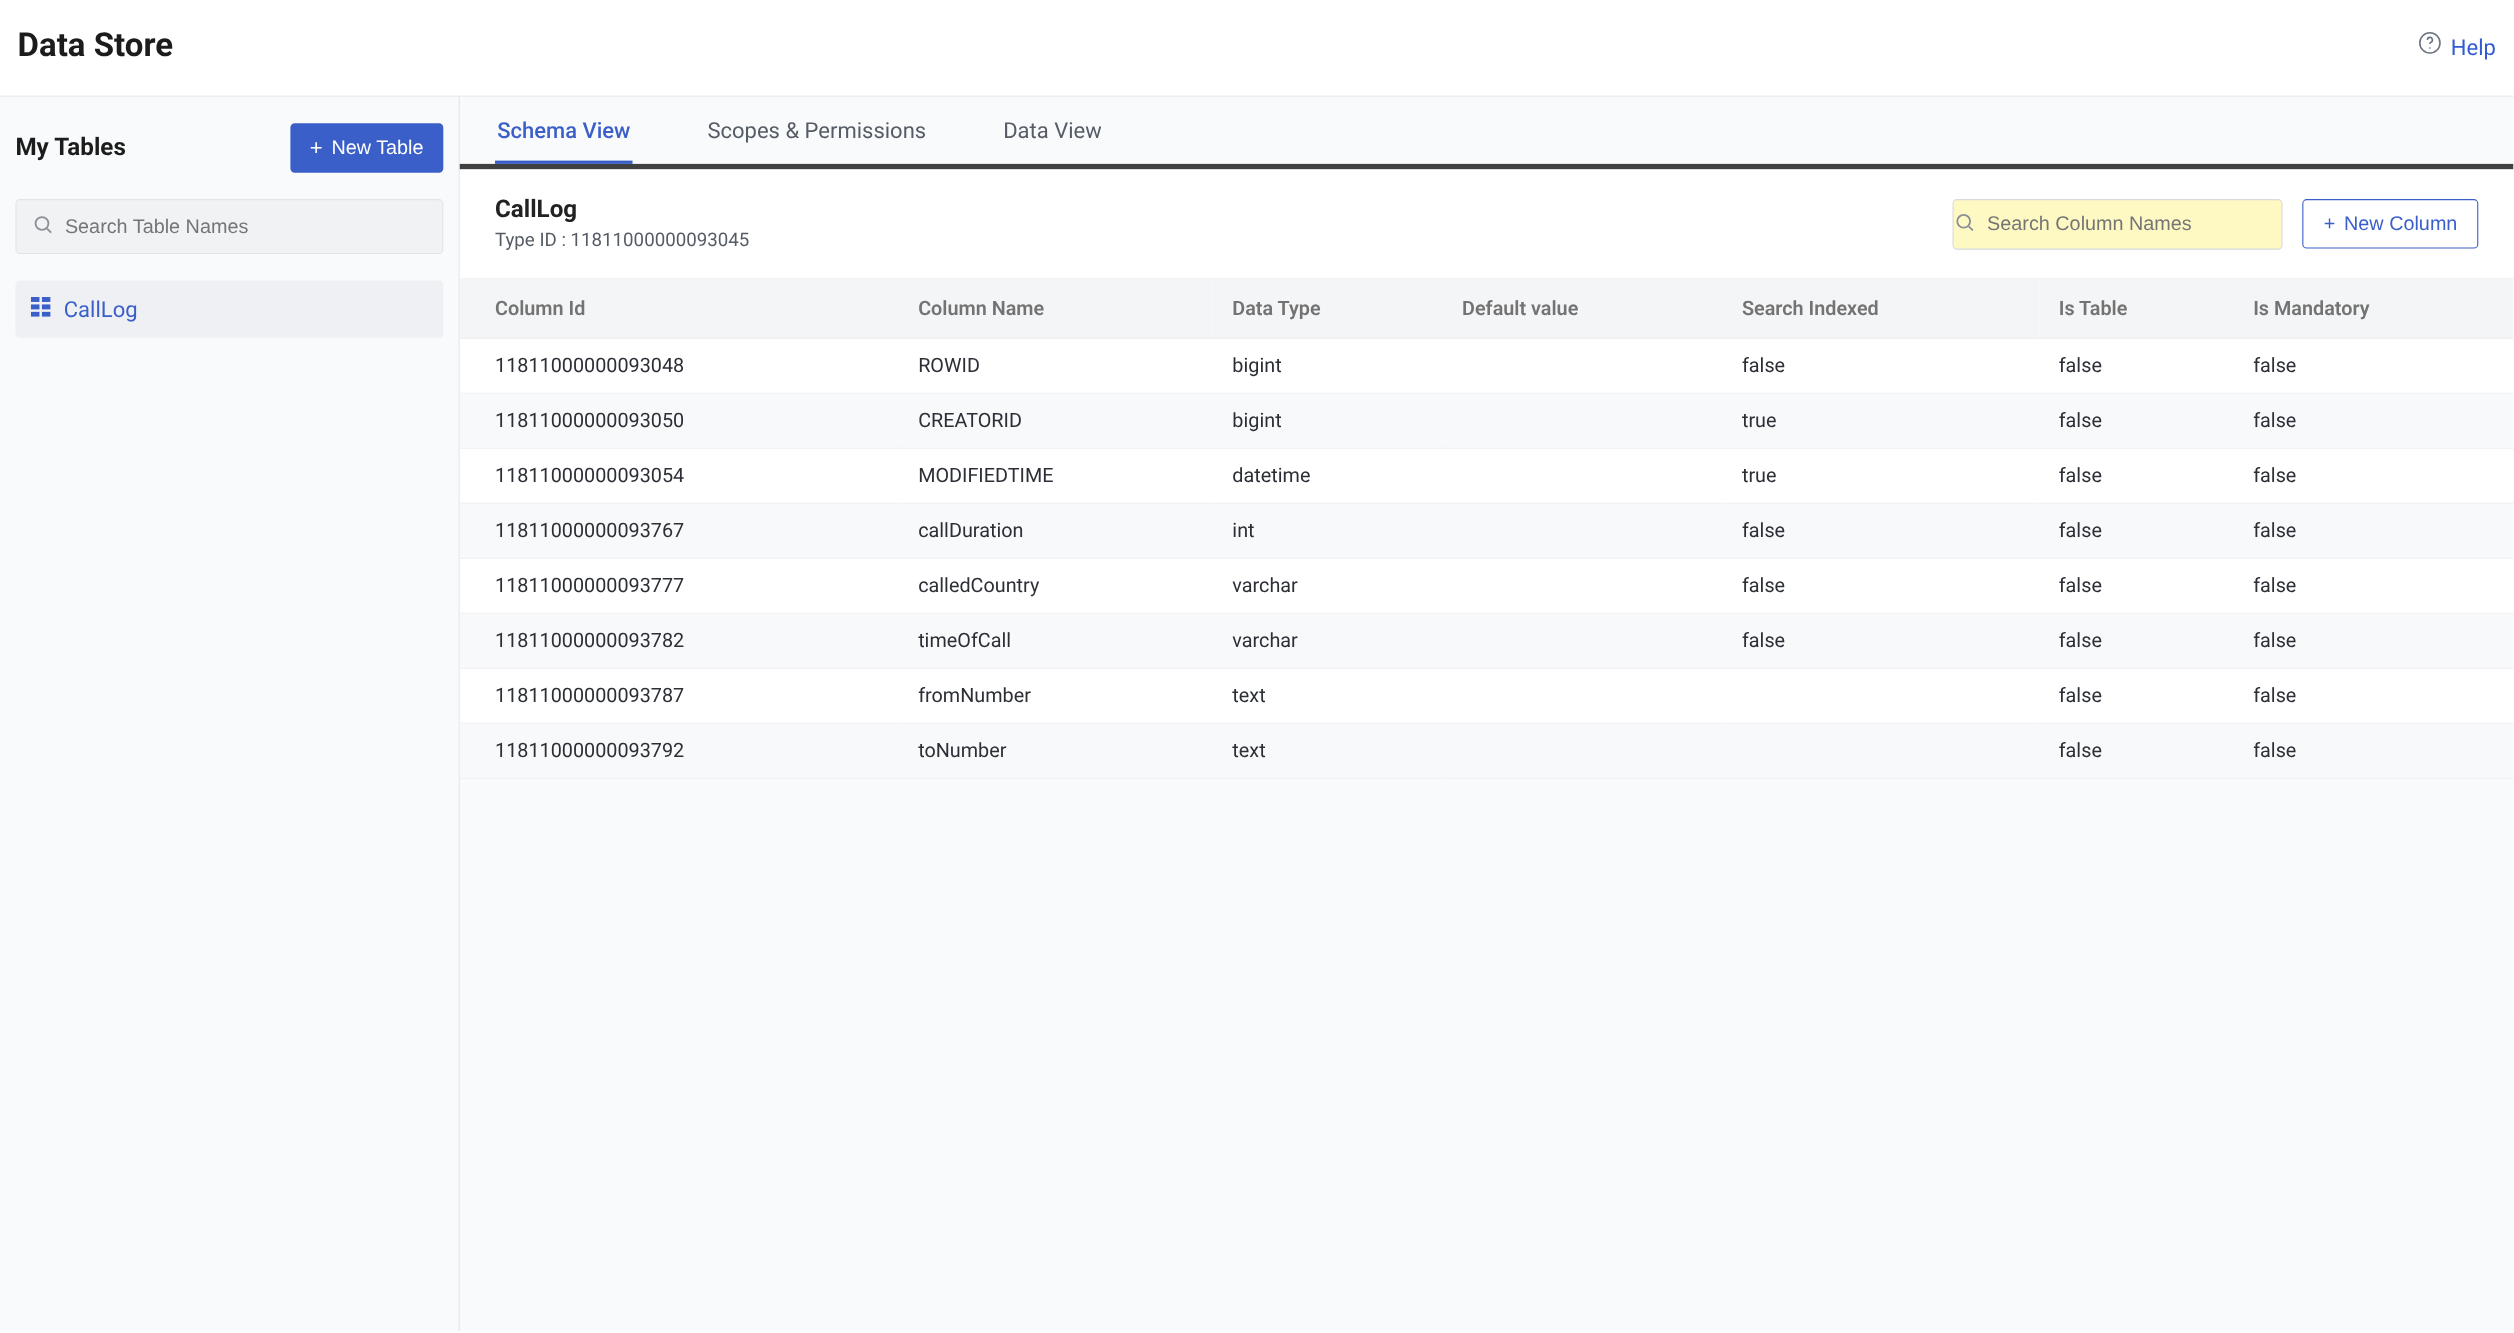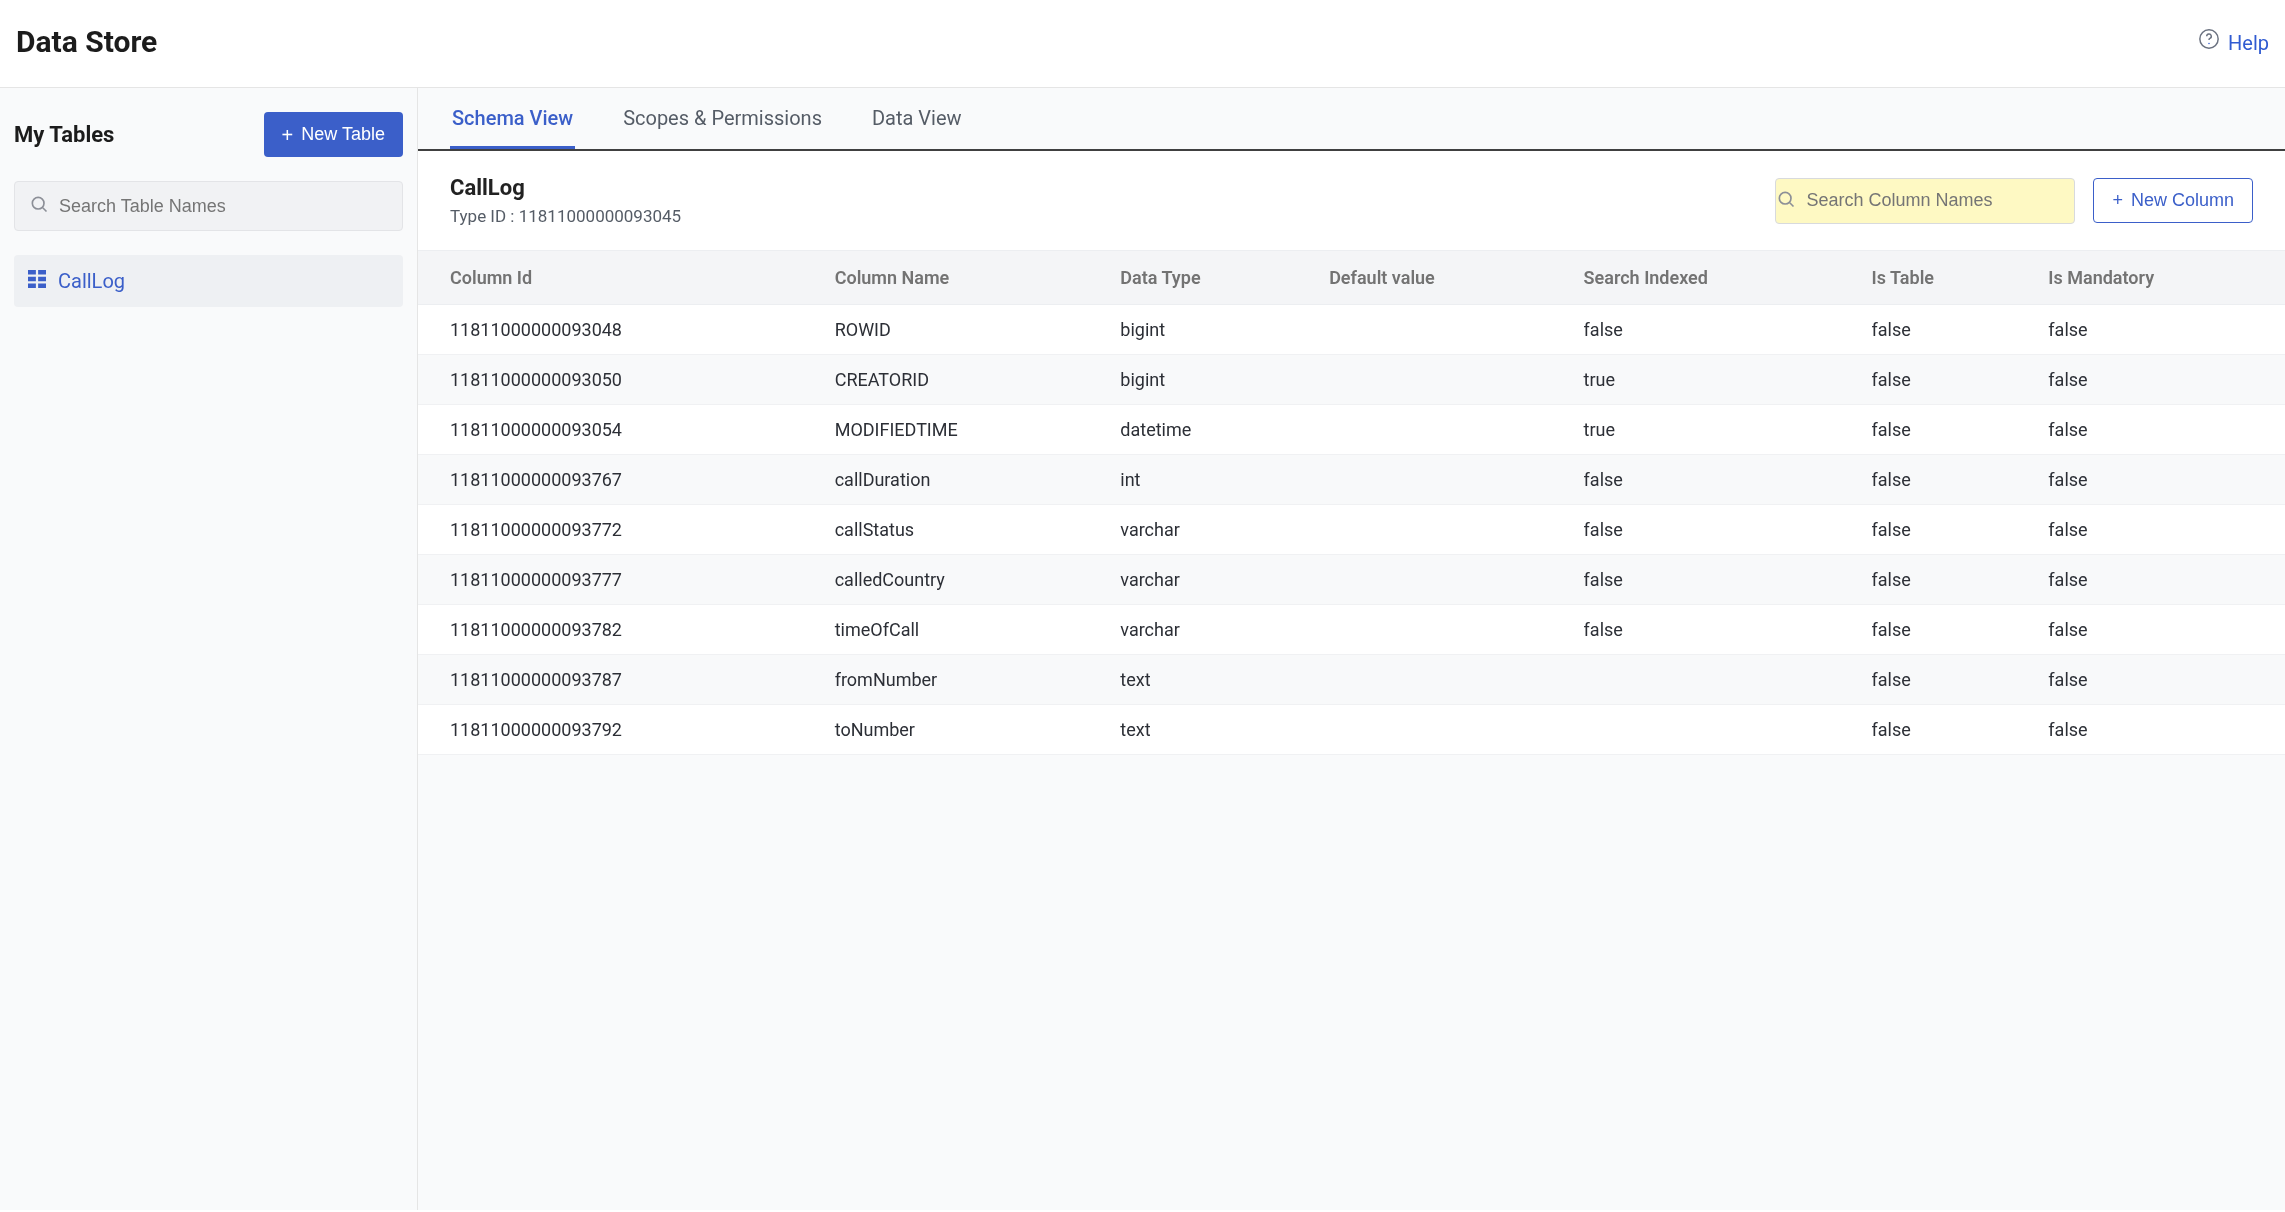--- a/index.html
+++ b/index.html
@@ -106,23 +106,23 @@
   .table-icon svg { width: 18px; height: 18px; fill: #3b5fc9; }
 
   
   .content {
     flex: 1;
     display: flex;
     flex-direction: column;
   }
   .tabs {
     display: flex;
-    gap: 46px;
+    gap: 66px;
     padding: 0 32px;
-    border-bottom: 2px solid #404040;
+    border-bottom: 5px solid #404040;
   }
   .tab {
     padding: 18px 2px 16px 2px;
     font-size: 20px;
     color: #555c66;
     cursor: pointer;
     border-bottom: 3px solid transparent;
   }
   .tab.active {
     color: #3b5fc9;
@@ -335,29 +335,20 @@
           <tr>
     <td>11811000000093767</td>
     <td>callDuration</td>
     <td>int</td>
     <td></td>
     <td>false</td>
     <td>false</td>
     <td>false</td>
           </tr>
           <tr>
-    <td>11811000000093772</td>
-    <td>callStatus</td>
-    <td>varchar</td>
-    <td></td>
-    <td>false</td>
-    <td>false</td>
-    <td>false</td>
-          </tr>
-          <tr>
     <td>11811000000093777</td>
     <td>calledCountry</td>
     <td>varchar</td>
     <td></td>
     <td>false</td>
     <td>false</td>
     <td>false</td>
           </tr>
           <tr>
     <td>11811000000093782</td>

